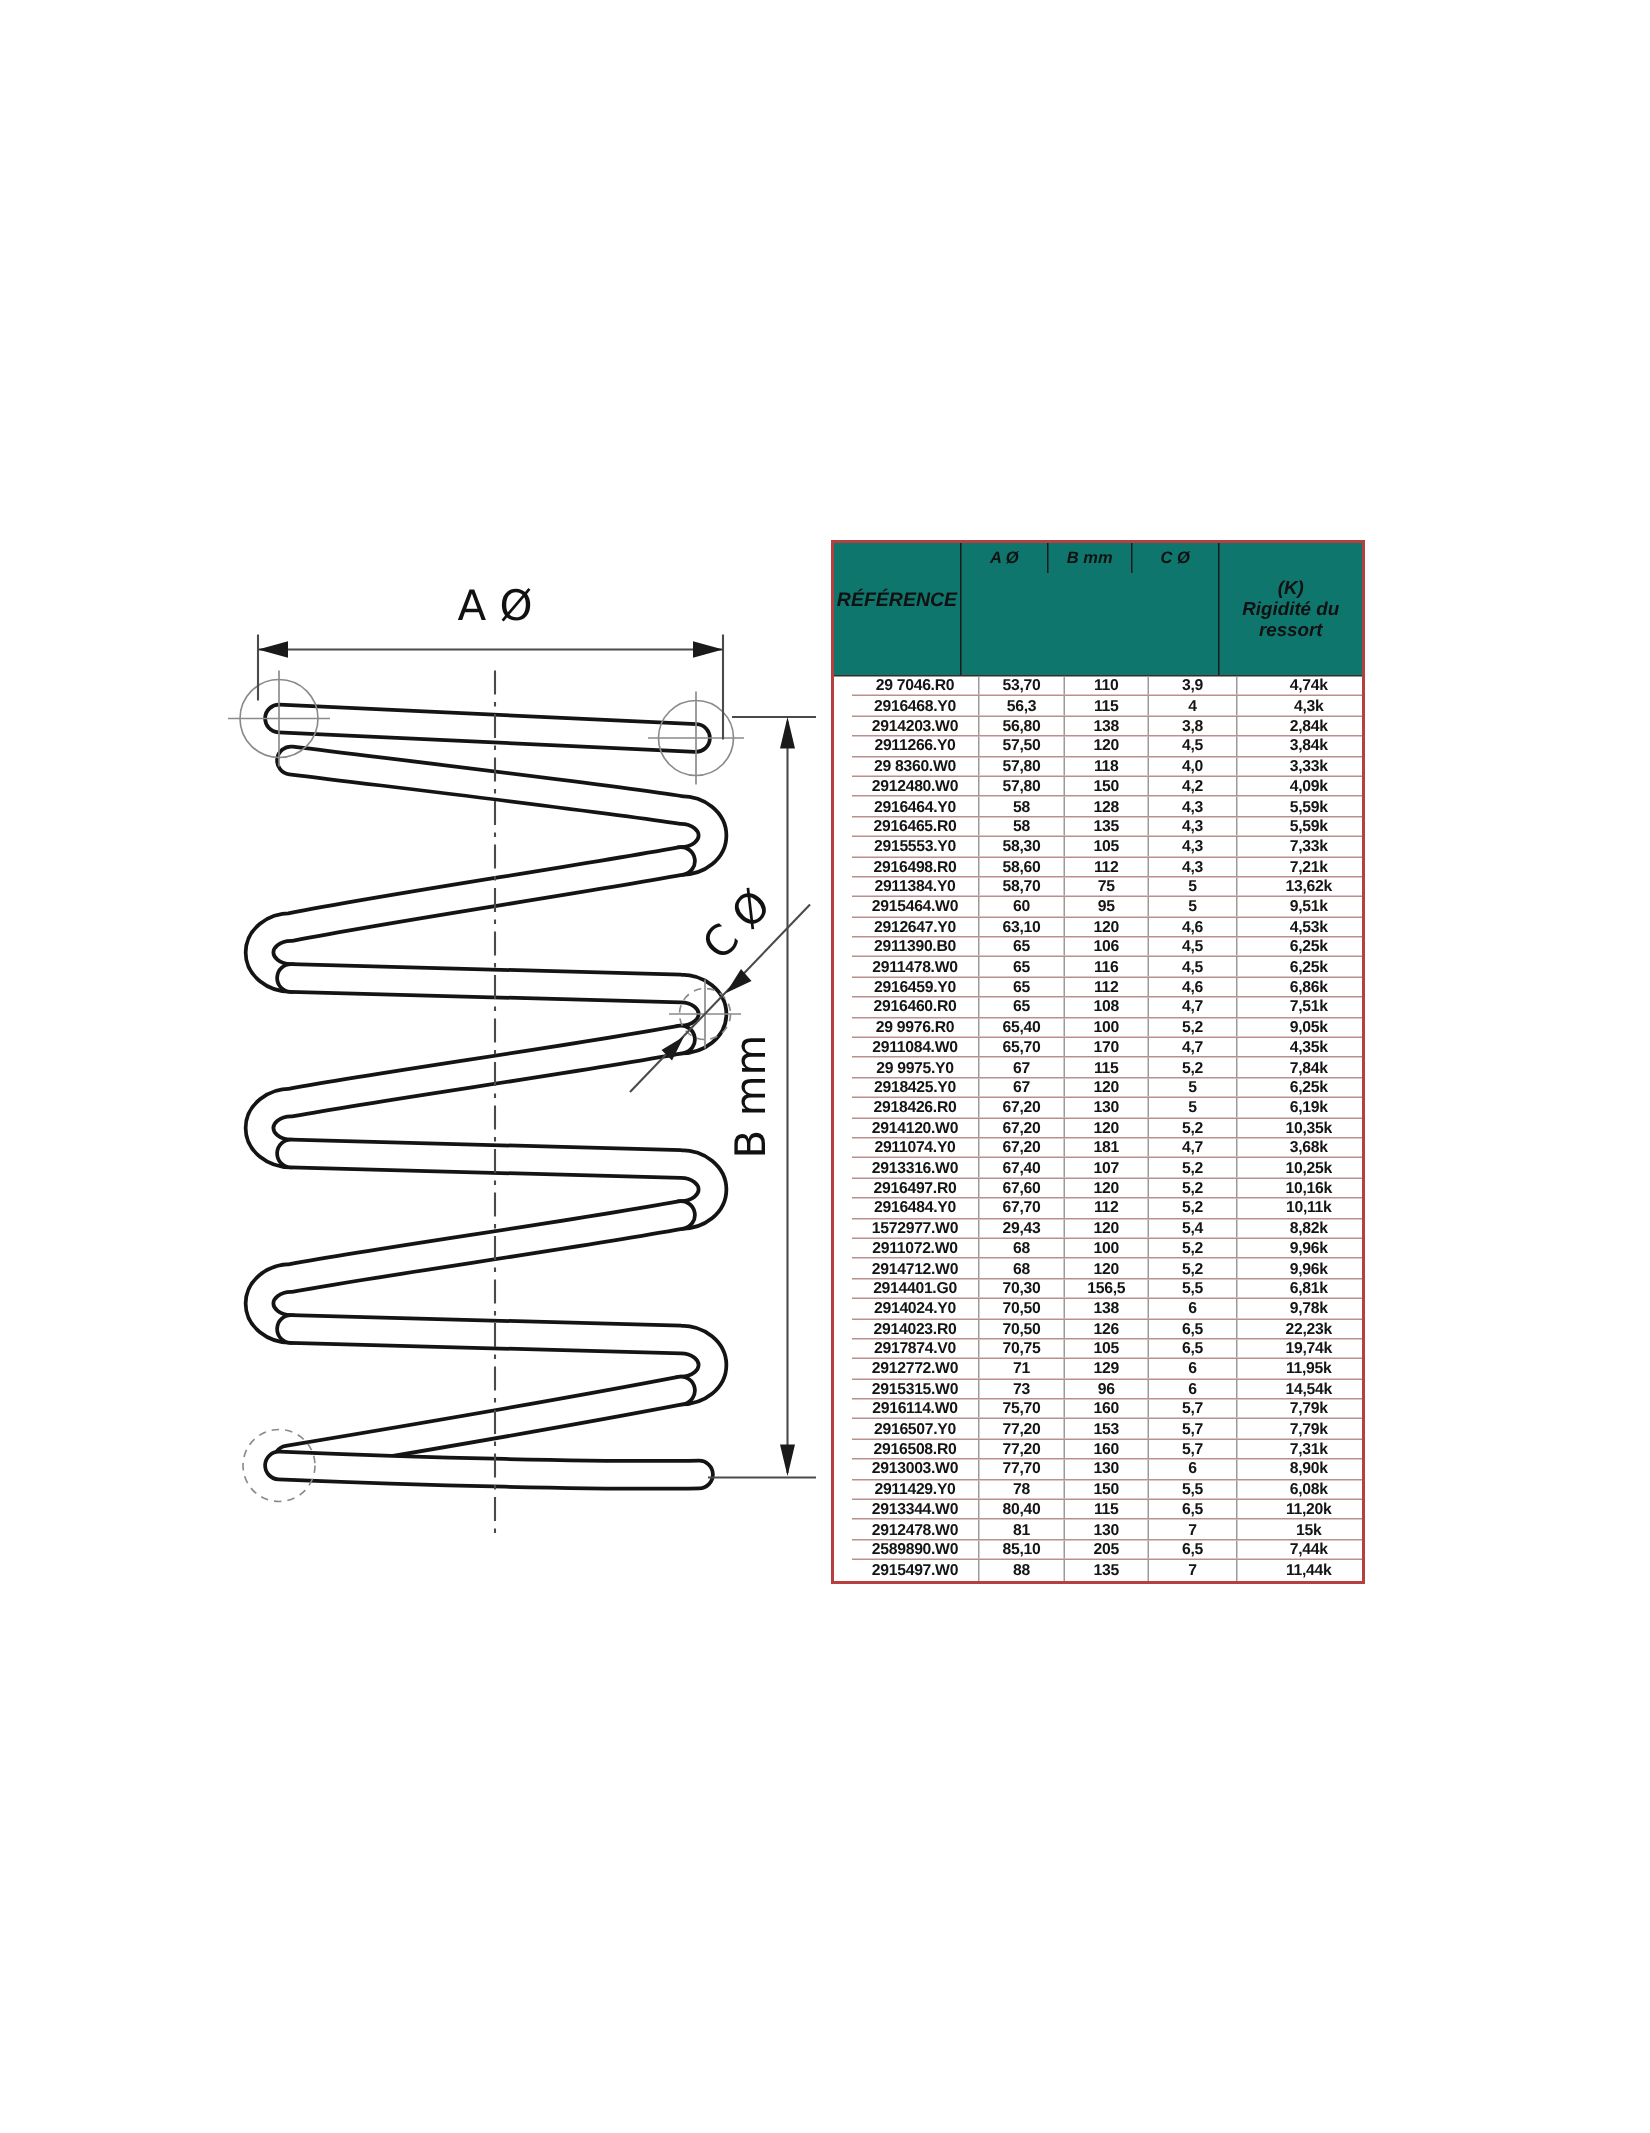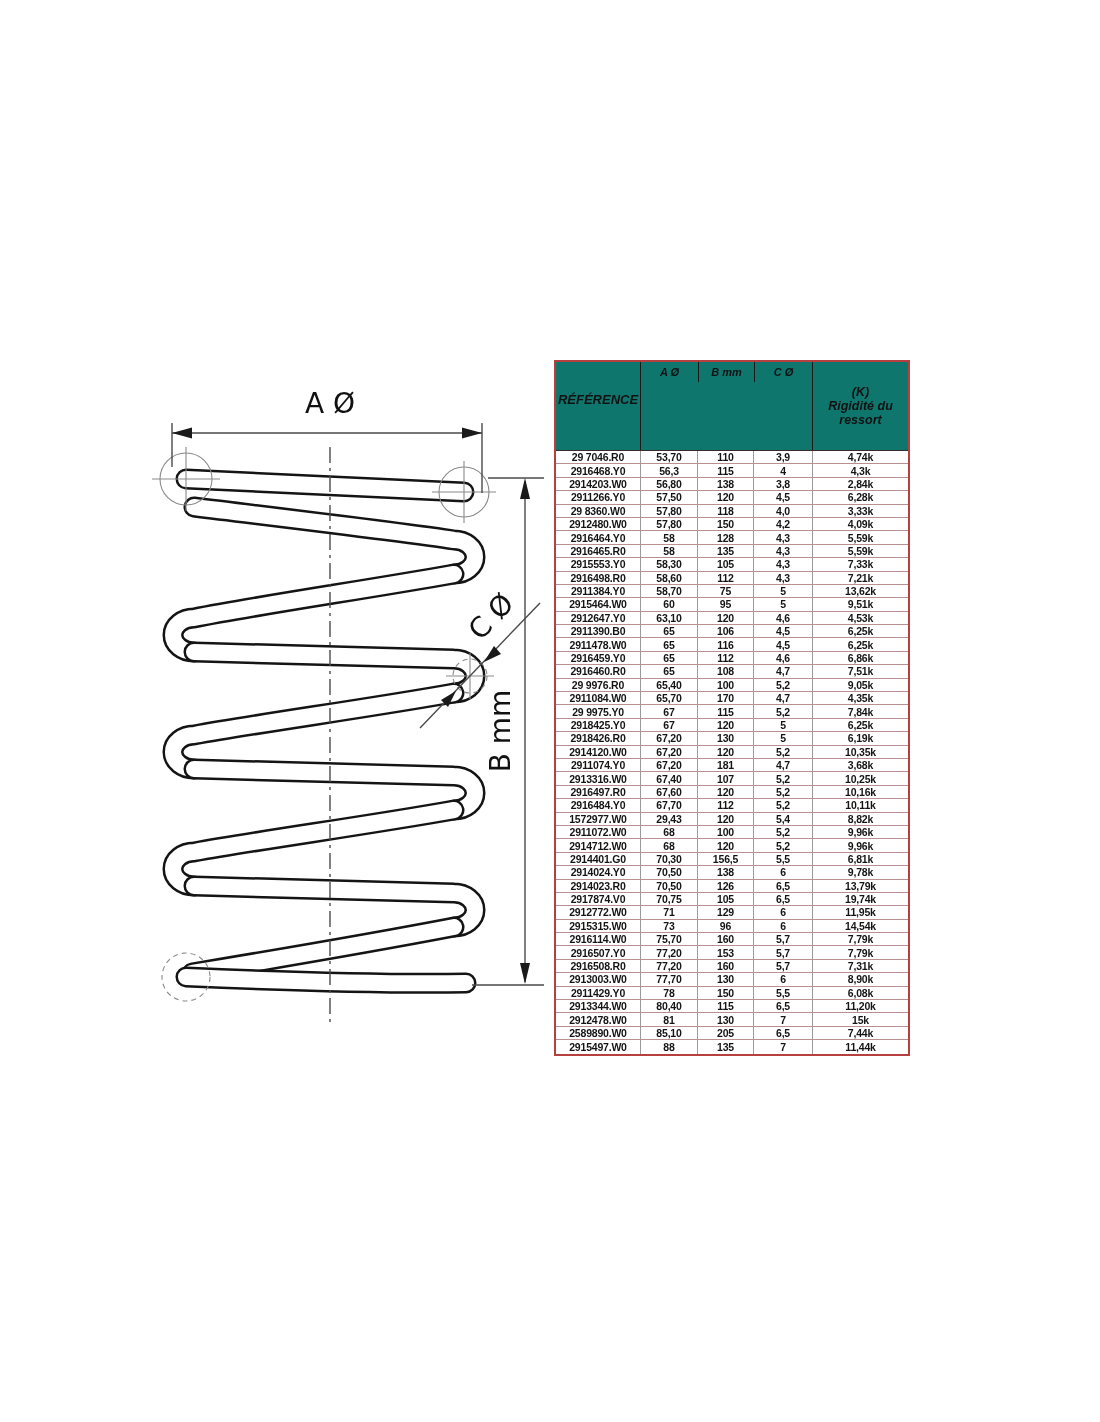--- a/index.html
+++ b/index.html
@@ -18,21 +18,21 @@
   .h-mes{border-left:1px solid #1a1a1a;box-sizing:border-box;display:flex;flex-direction:column;}
   .h-mes-title{flex:1;display:flex;align-items:center;justify-content:center;
          font:italic 700 13px "Liberation Sans",sans-serif;color:#111;}
   .h-sub{display:grid;grid-template-columns:57px 56px 58px;height:20px;}
   .h-sub .sub{display:flex;align-items:center;justify-content:center;
          font:italic 700 11px "Liberation Sans",sans-serif;color:#111;box-sizing:border-box;}
   .h-sub .sub + .sub{border-left:1px solid #1a1a1a;}
   .h-k{border-left:1px solid #1a1a1a;box-sizing:border-box;display:flex;flex-direction:column;
        align-items:center;justify-content:center;
        font:italic 700 12.5px "Liberation Sans",sans-serif;color:#111;line-height:14px;}
-  .tbody{border-top:1.5px solid #3a2a2a;}
+  .tbody{border-top:1.5px solid #3a2a2a;padding-left:12px;}
   .trow{display:grid;grid-template-columns:84px 57px 56px 59px 96px;height:13.4px;
         border-bottom:1px solid #b98f8f;box-sizing:border-box;}
   .trow:last-child{border-bottom:none;}
   .tcell{display:flex;align-items:center;justify-content:center;box-sizing:border-box;
          font:700 10.5px "Liberation Sans",sans-serif;color:#141414;letter-spacing:-0.2px;
          white-space:nowrap;overflow:visible;}
   .tcell + .tcell{border-left:1px solid #9a9a9a;}
 
   
   .wire-black{fill:none;stroke:#141414;stroke-width:21;stroke-linecap:round;}
@@ -156,21 +156,21 @@
           <div class="tcell">56,80</div>
           <div class="tcell">138</div>
           <div class="tcell">3,8</div>
           <div class="tcell">2,84k</div>
         </div>
         <div class="trow">
           <div class="tcell">2911266.Y0</div>
           <div class="tcell">57,50</div>
           <div class="tcell">120</div>
           <div class="tcell">4,5</div>
-          <div class="tcell">6,28k</div>
+          <div class="tcell">3,84k</div>
         </div>
         <div class="trow">
           <div class="tcell">29 8360.W0</div>
           <div class="tcell">57,80</div>
           <div class="tcell">118</div>
           <div class="tcell">4,0</div>
           <div class="tcell">3,33k</div>
         </div>
         <div class="trow">
           <div class="tcell">2912480.W0</div>
@@ -359,21 +359,21 @@
           <div class="tcell">70,50</div>
           <div class="tcell">138</div>
           <div class="tcell">6</div>
           <div class="tcell">9,78k</div>
         </div>
         <div class="trow">
           <div class="tcell">2914023.R0</div>
           <div class="tcell">70,50</div>
           <div class="tcell">126</div>
           <div class="tcell">6,5</div>
-          <div class="tcell">13,79k</div>
+          <div class="tcell">22,23k</div>
         </div>
         <div class="trow">
           <div class="tcell">2917874.V0</div>
           <div class="tcell">70,75</div>
           <div class="tcell">105</div>
           <div class="tcell">6,5</div>
           <div class="tcell">19,74k</div>
         </div>
         <div class="trow">
           <div class="tcell">2912772.W0</div>

